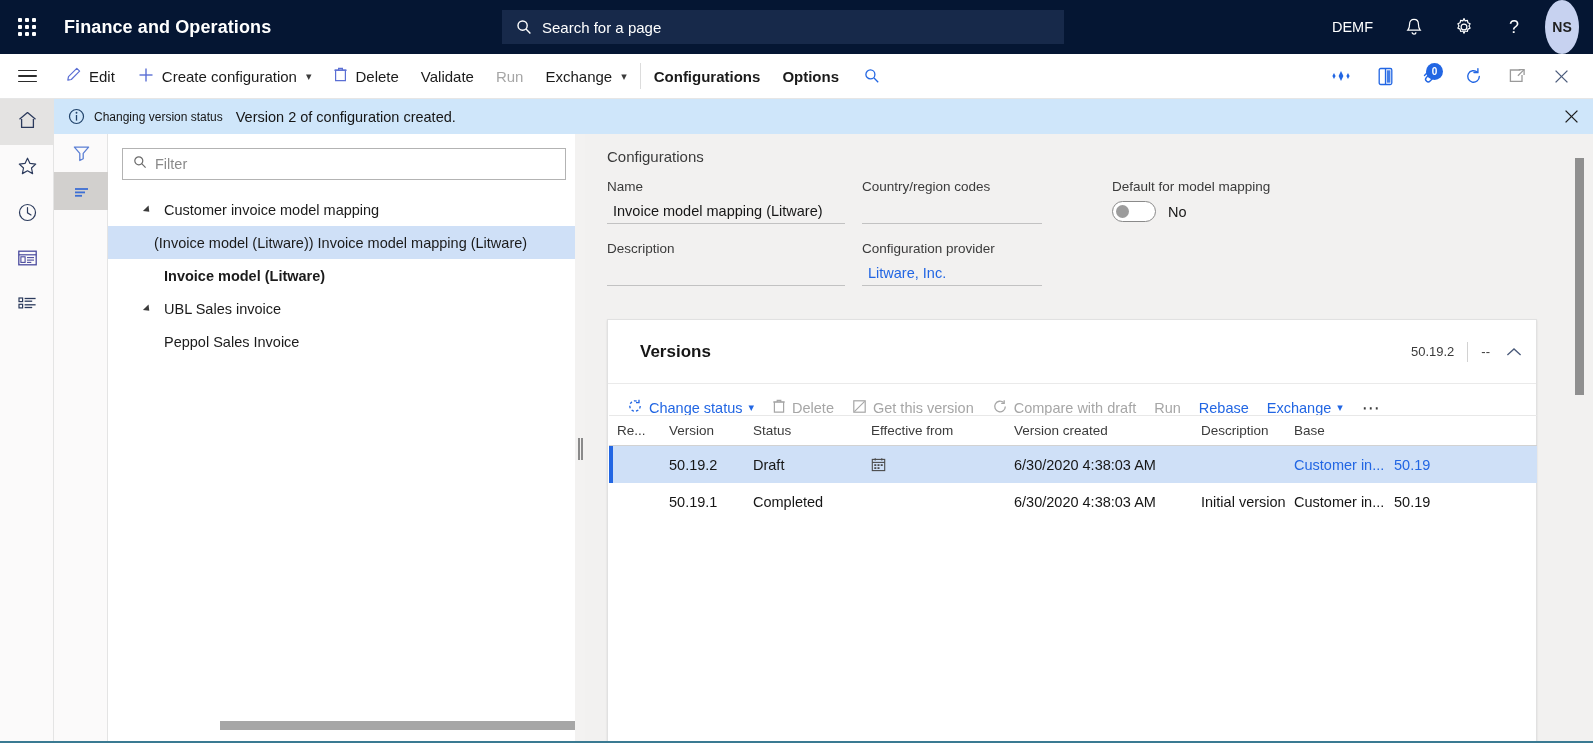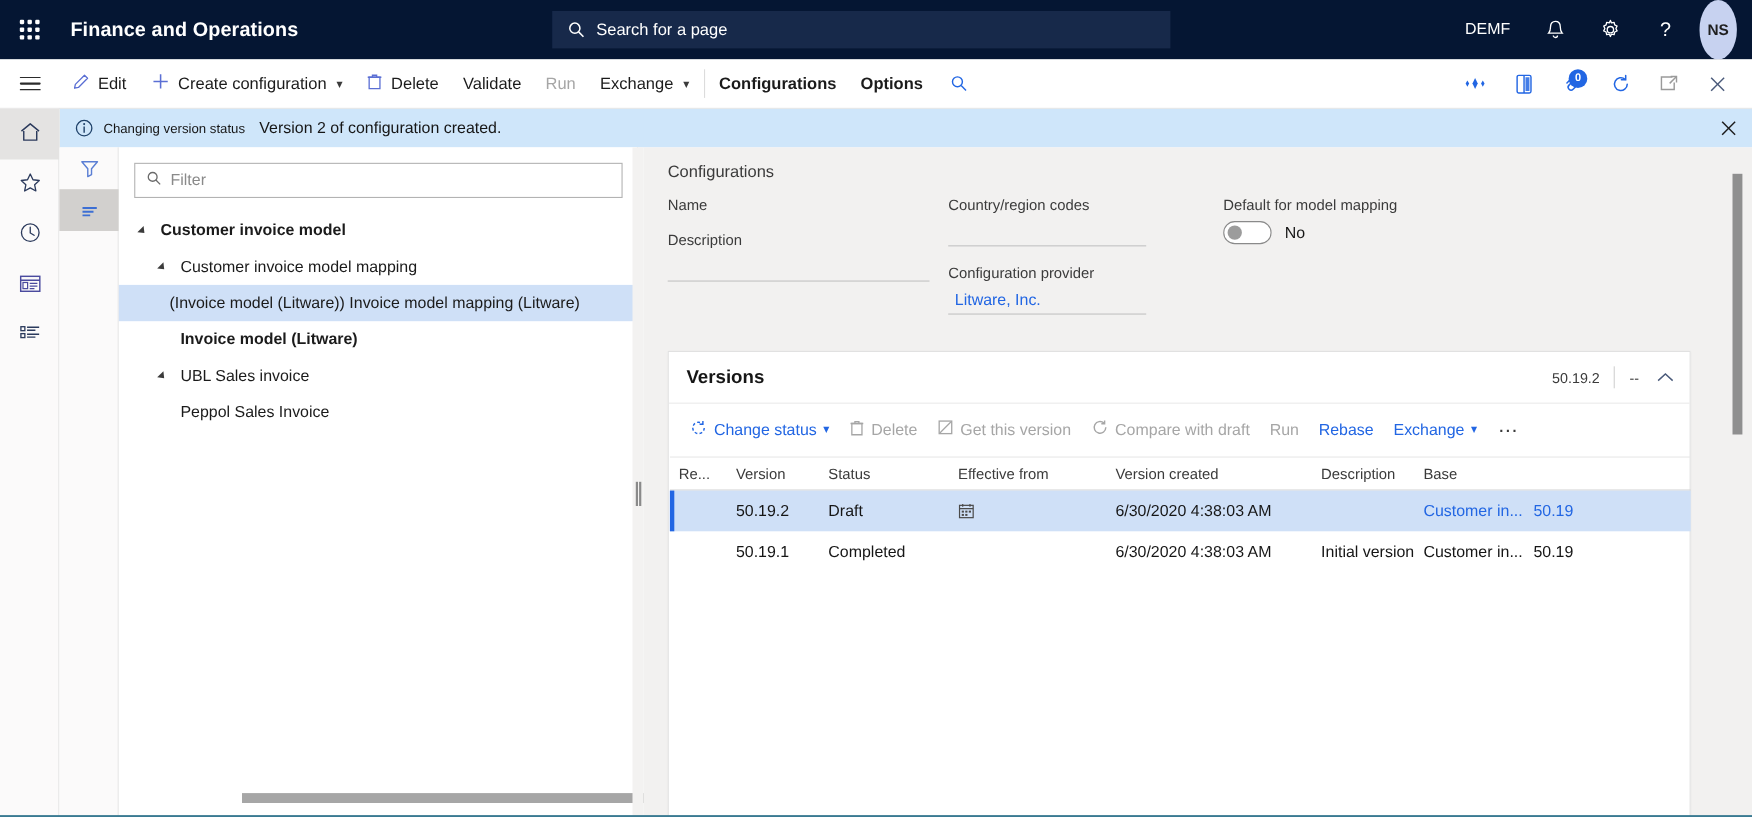--- a/index.html
+++ b/index.html
@@ -179,21 +179,21 @@
   }
   .toggle-text { font-size:14.5px; color:#161616; margin-left:12px; }
 
   
   .card {
     position:absolute; left:22px; top:185px; width:930px; height:518px;
     background:#ffffff; border:1px solid #e1e1e1;
     box-shadow: 0 1px 2px rgba(0,0,0,0.10);
   }
   .card-head {
-    height:47px; display:flex; align-items:center; padding:0 14px 0 16px;
+    height:64px; display:flex; align-items:center; padding:0 14px 0 32px;
     border-bottom:1px solid #eaeaea;
   }
   .card-title { font-size:17px; font-weight:700; color:#161616; }
   .card-head-right { margin-left:auto; display:flex; align-items:center; gap:0; }
   .chead-val { font-size:13px; color:#3b3b3b; margin-right:13px; }
   .chead-div { width:1px; height:20px; background:#d2d2d2; margin-right:13px; }
   .chead-dashes { font-size:13px; color:#3b3b3b; margin-right:16px; }
   .chead-chev { cursor:pointer; display:flex; align-items:center; }
 
   .card-toolbar {
@@ -497,26 +497,20 @@
           <svg width="14" height="14" viewBox="0 0 14 14">
               <circle cx="5.8" cy="5.8" r="4" fill="none" stroke="#6b6b6b" stroke-width="1.2"></circle>
               <line x1="8.7" y1="8.7" x2="12.6" y2="12.6" stroke="#6b6b6b" stroke-width="1.2"></line>
             </svg>
         </span>
         <span class="fplaceholder">Filter</span>
       </div>
     </div>
 
     <div class="tree">
-      <div class="tree-node bold" style="padding-left:14px">
-        <span class="tw">
-            <span class="tri"></span>
-          </span>
-        <span style="margin-left:10px">Customer invoice model</span>
-      </div>
       <div class="tree-node" style="padding-left:32px">
         <span class="tw">
             <span class="tri"></span>
           </span>
         <span style="margin-left:10px">Customer invoice model mapping</span>
       </div>
       <div class="tree-node selected" style="padding-left:32px">
         <span class="tw"></span>
         <span style="margin-left:0">(Invoice model (Litware)) Invoice model mapping (Litware)</span>
       </div>
@@ -550,20 +544,21 @@
 
   <div class="content">
 
     <div class="form-head">
       <div class="form-section-title">Configurations</div>
 
       <div class="form-grid">
         <div class="fcol c1">
           <div class="field">
             <div class="field-label">Name</div>
+            <div class="field-value">Invoice model mapping (Litware)</div>
           </div>
           <div class="field">
             <div class="field-label">Description</div>
             <div class="field-value"></div>
           </div>
         </div>
 
         <div class="fcol c2">
           <div class="field">
             <div class="field-label">Country/region codes</div>

